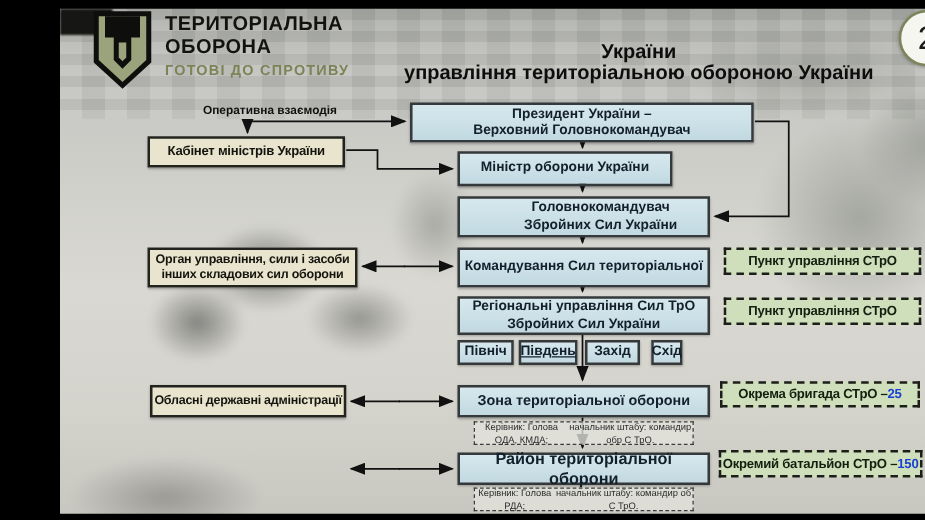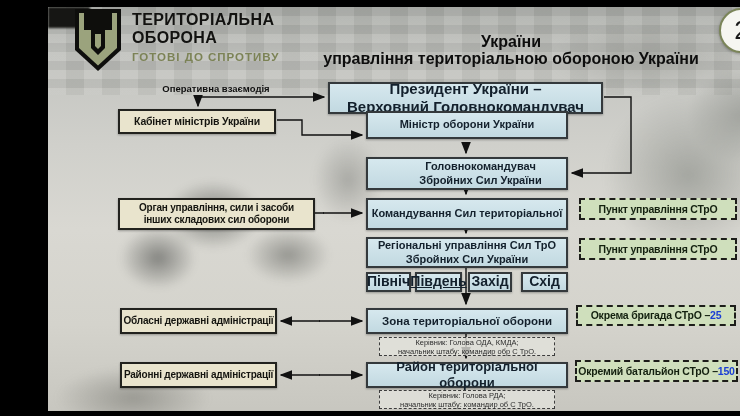--- a/index.html
+++ b/index.html
@@ -46,29 +46,29 @@
     font-weight:bold; font-size:16px; color:#0d0d0d; line-height:1.08; }
 
   .coop-label { position:absolute; left:108px; top:83px; width:120px; text-align:center;
     font-weight:bold; font-size:9.5px; color:#101010; }
 
   .box { position:absolute; box-sizing:border-box; display:flex; flex-direction:column;
     align-items:center; justify-content:center; text-align:center; font-weight:bold;
     line-height:1.22; }
   .box.blue { background:linear-gradient(180deg,#d6e8ee 0%,#c2d9e1 100%);
     border:2px solid #34393c; color:#13202c; font-size:11px; box-shadow:0 1px 2px rgba(0,0,0,.30); }
-  .box.president { font-size:15px;text-align:right; }
+  .box.president { font-size:11px;text-align:right; }
   .box.tan { background:#e9e4cd; border:2px solid #22221e; color:#151510; font-size:10px; letter-spacing:-.2px; box-shadow:0 1px 2px rgba(0,0,0,.30); }
   .box.green { background:#cfdfbc; border:2px dashed #1d1d1a; color:#13200f; font-size:10.5px; letter-spacing:-.2px; }
-  .box.small { font-size:14px; }
+  .box.small { font-size:11px; }
   .count { color:#1a3fd4; }
 
   .note { position:absolute; box-sizing:border-box; border:1.5px dashed #3c3c3c;
-    background:rgba(227,227,221,.78); display:flex; flex-direction:column;
-    align-items:center; justify-content:flex-start; text-align:center;
+    background:rgba(227,227,221,.78); display:flex; flex-direction:row;
+    align-items:center; justify-content:flex-end; text-align:center;
     font-size:7.5px; color:#2d2d2d; line-height:1.25; }
 
   .emblem { position:absolute; left:699px; top:369px; width:25px; height:27px;
     background:#fdfdfb; display:flex; align-items:center; justify-content:center;
     box-shadow:0 0 2px rgba(0,0,0,.25); }
 </style>
 </head>
 <body>
 
 <div class="stage">
@@ -129,72 +129,69 @@
 
   <div class="box blue president" style="left:280px;top:82px;width:275px;height:32px;">
     <span>Президент України –</span>
     <span>Верховний Головнокомандувач</span>
   </div>
 
   <div class="box tan" style="left:70px;top:109px;width:158px;height:25px;font-size:10.5px;">
     <span>Кабінет міністрів України</span>
   </div>
 
-  <div class="box blue" style="left:318px;top:111px;width:202px;height:28px;align-items:center;">
+  <div class="box blue" style="left:318px;top:121px;width:172px;height:28px;align-items:center;">
     <span>Міністр оборони України</span>
   </div>
 
   <div class="box blue" style="left:318px;top:157px;width:202px;height:33px;padding-left:27px;">
     <span>Головнокомандувач</span>
     <span>Збройних Сил України</span>
   </div>
 
   <div class="box blue" style="left:318px;top:198px;width:202px;height:32px;gap:33px;">
     <span>Командування Сил територіальної</span>
   </div>
 
-  <div class="box tan" style="left:70px;top:198px;width:197px;height:32px;">
+  <div class="box tan" style="left:70px;top:198px;width:168px;height:32px;">
     <span>Орган управління, сили і засоби</span>
     <span>інших складових сил оборони</span>
   </div>
 
   <div class="box blue" style="left:318px;top:237px;width:202px;height:31px;">
     <span>Регіональні управління Сил ТрО</span>
     <span>Збройних Сил України</span>
   </div>
 
   <div class="box blue small" style="left:318px;top:272px;width:45px;height:20px;">
     <span>Північ</span>
   </div>
   <div class="box blue small" style="left:367px;top:272px;width:47px;height:20px;text-decoration:underline;">
     <span>Південь</span>
   </div>
   <div class="box blue small" style="left:420px;top:272px;width:44px;height:20px;">
     <span>Захід</span>
   </div>
-  <div class="box blue small" style="left:473px;top:272px;width:47px;height:20px;">
+  <div class="box blue small" style="left:473px;top:272px;width:25px;height:20px;">
     <span>Схід</span>
   </div>
 
   <div class="box blue" style="left:318px;top:308px;width:202px;height:26px;font-size:11.5px;">
     <span>Зона територіальної оборони</span>
   </div>
 
   <div class="box tan" style="left:72px;top:308px;width:157px;height:26px;">
     <span>Обласні державні адміністрації</span>
   </div>
 
   <div class="note" style="left:331px;top:337px;width:176px;height:19px;">
     <span>Керівник: Голова ОДА, КМДА;</span>
     <span>начальник штабу: командир обр С ТрО.</span>
   </div>
 
-  <div class="box tan" style="left:72px;top:362px;width:157px;height:26px;">
-    <span>Районні державні адміністрації</span>
-  </div>
 
   <div class="box blue" style="left:318px;top:362px;width:202px;height:26px;font-size:13px;">
     <span>Район територіальної оборони</span>
   </div>
 
   <div class="note" style="left:331px;top:390px;width:176px;height:19px;">
     <span>Керівник: Голова РДА;</span>
     <span>начальник штабу: командир об С ТрО.</span>
   </div>
 

